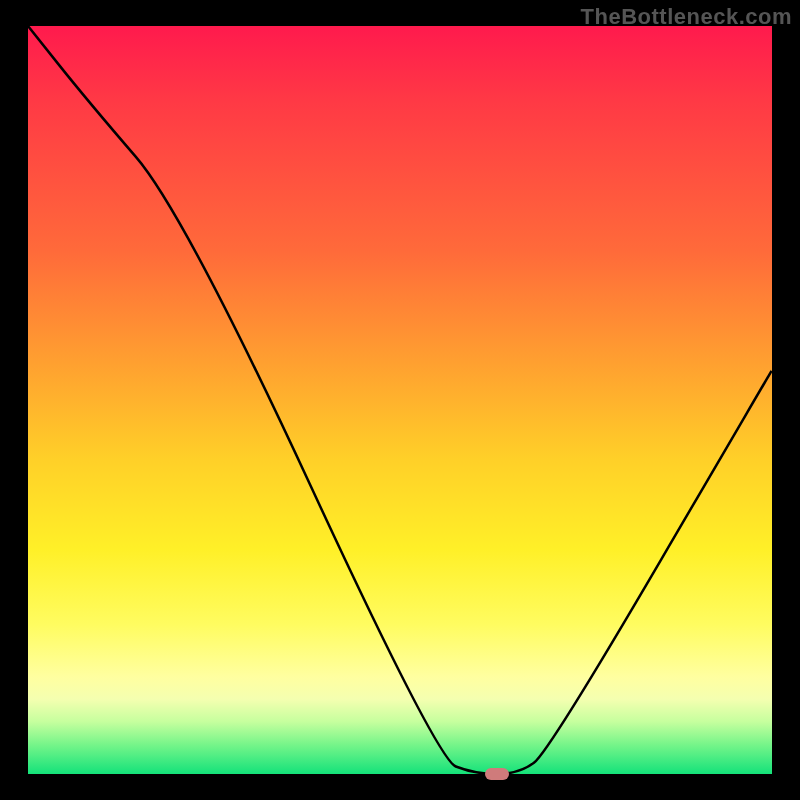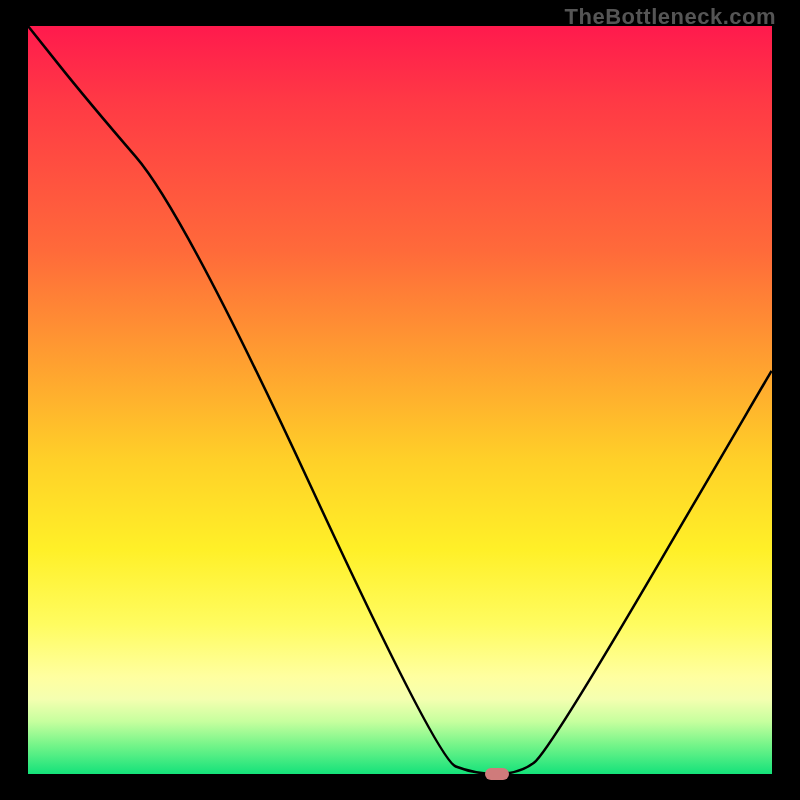--- a/index.html
+++ b/index.html
@@ -13,21 +13,21 @@
   }
   .frame {
     position: relative;
     width: 800px;
     height: 800px;
     background: #000;
   }
   .watermark {
     position: absolute;
     top: 4px;
-    right: 24px;
+    right: 8px;
     color: #555;
     font-size: 22px;
     font-weight: 600;
     letter-spacing: 0.5px;
     user-select: none;
   }
   .plot-outer {
     position: absolute;
     left: 28px;
     top: 26px;

